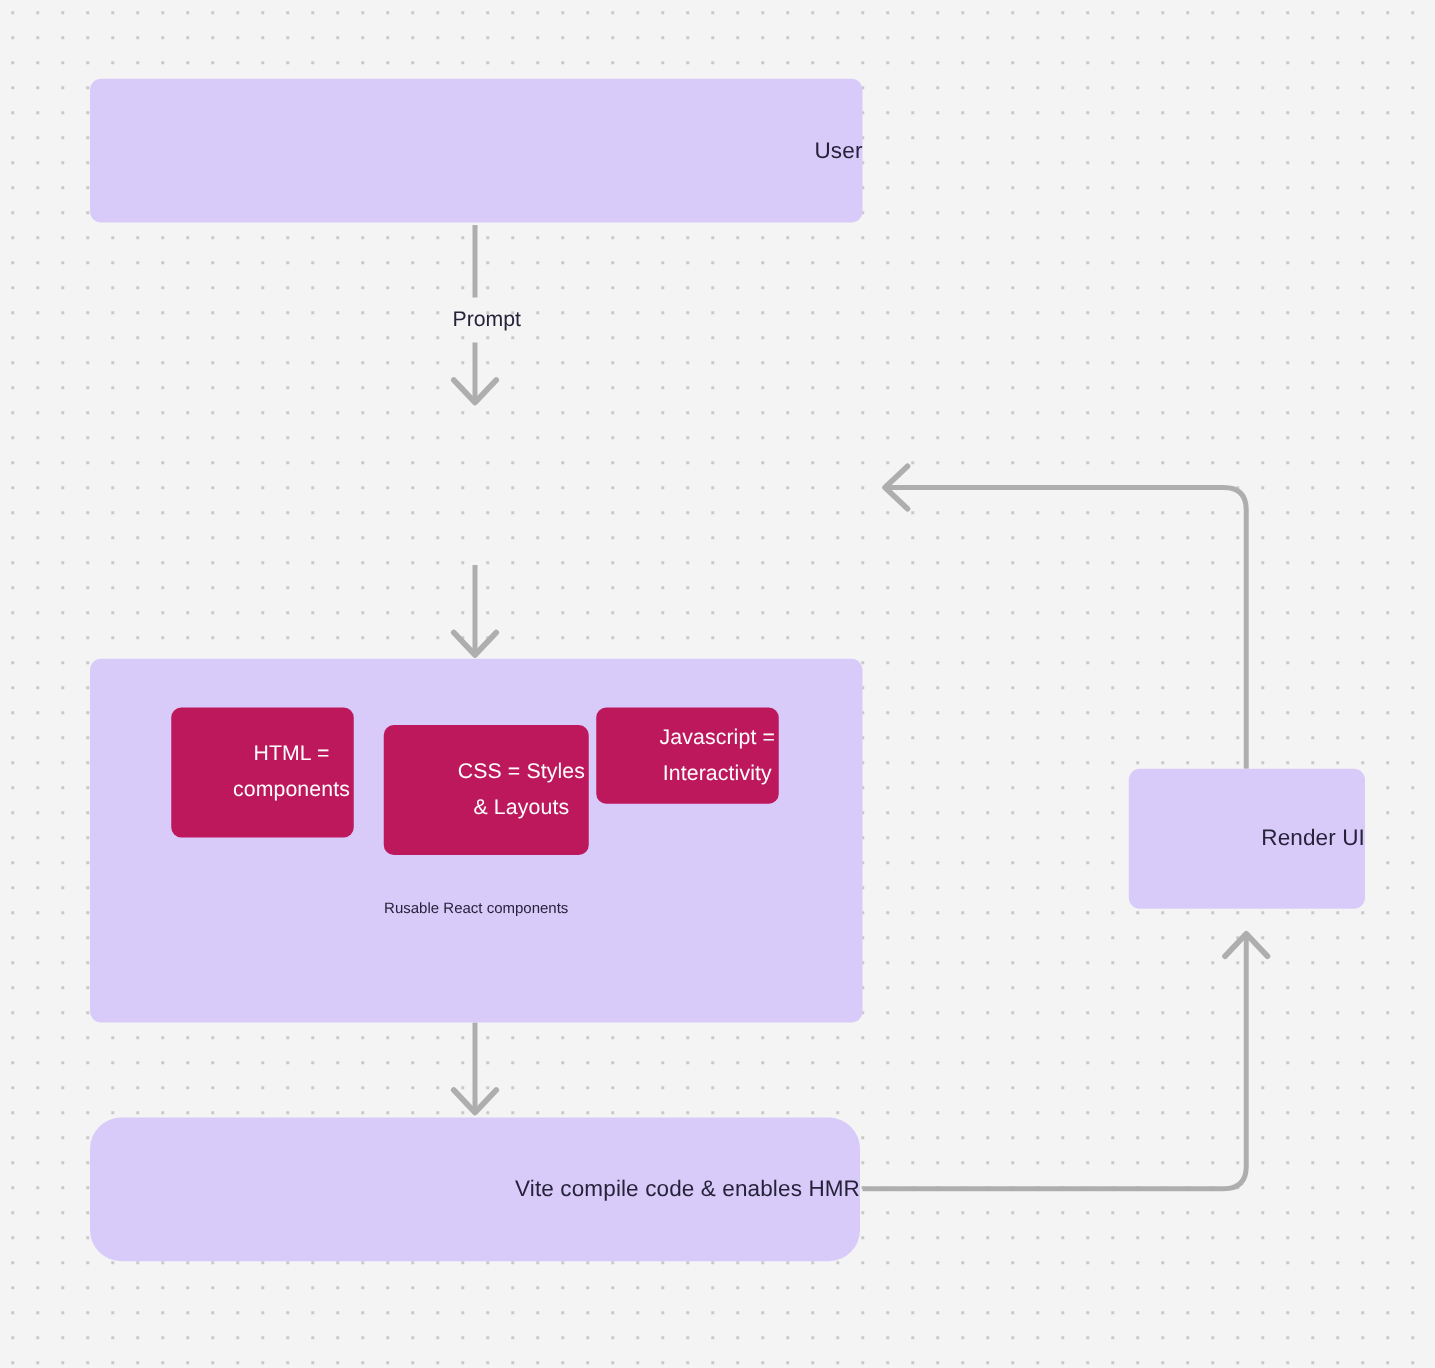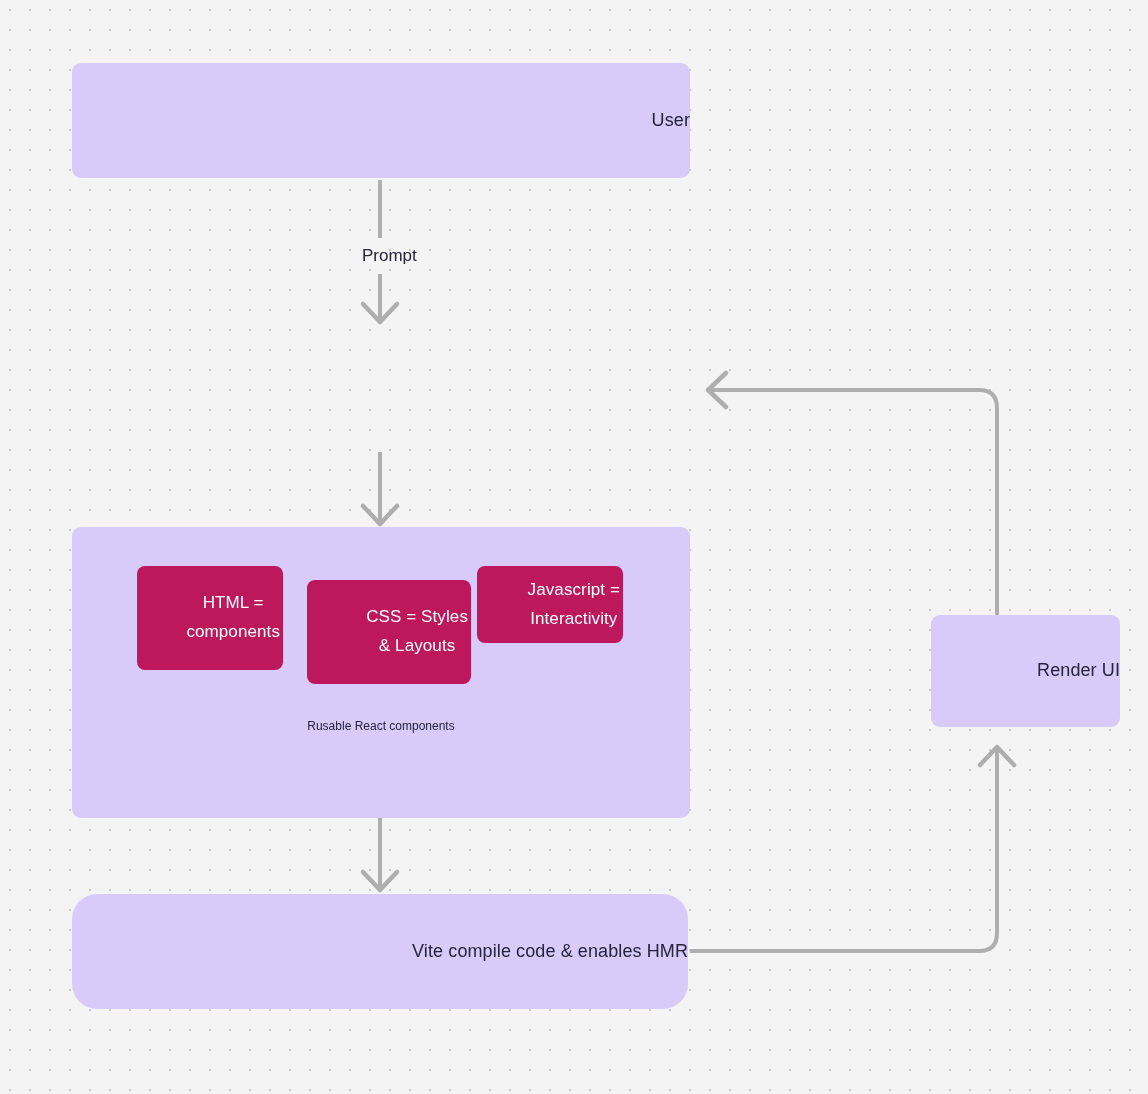--- a/index.html
+++ b/index.html
@@ -156,17 +156,17 @@
       <span><span>Javascript =</span><br><span>Interactivity</span></span>
     </div>
 
     <div class="group-caption" style="top:192px;">Rusable React components</div>
   </div>
 
   <div class="node light" style="left:72px; top:894px; width:616px; height:115px;border-radius:25px;">
     <span>Vite compile code &amp; enables HMR</span>
   </div>
 
-  <div class="node light" style="left:903px; top:615px; width:189px; height:112px;margin-left:28px;">
+  <div class="node light" style="left:903px; top:615px; width:189px; height:112px;">
     <span>Render UI</span>
   </div>
 
 </div>
 
 </body></html>

